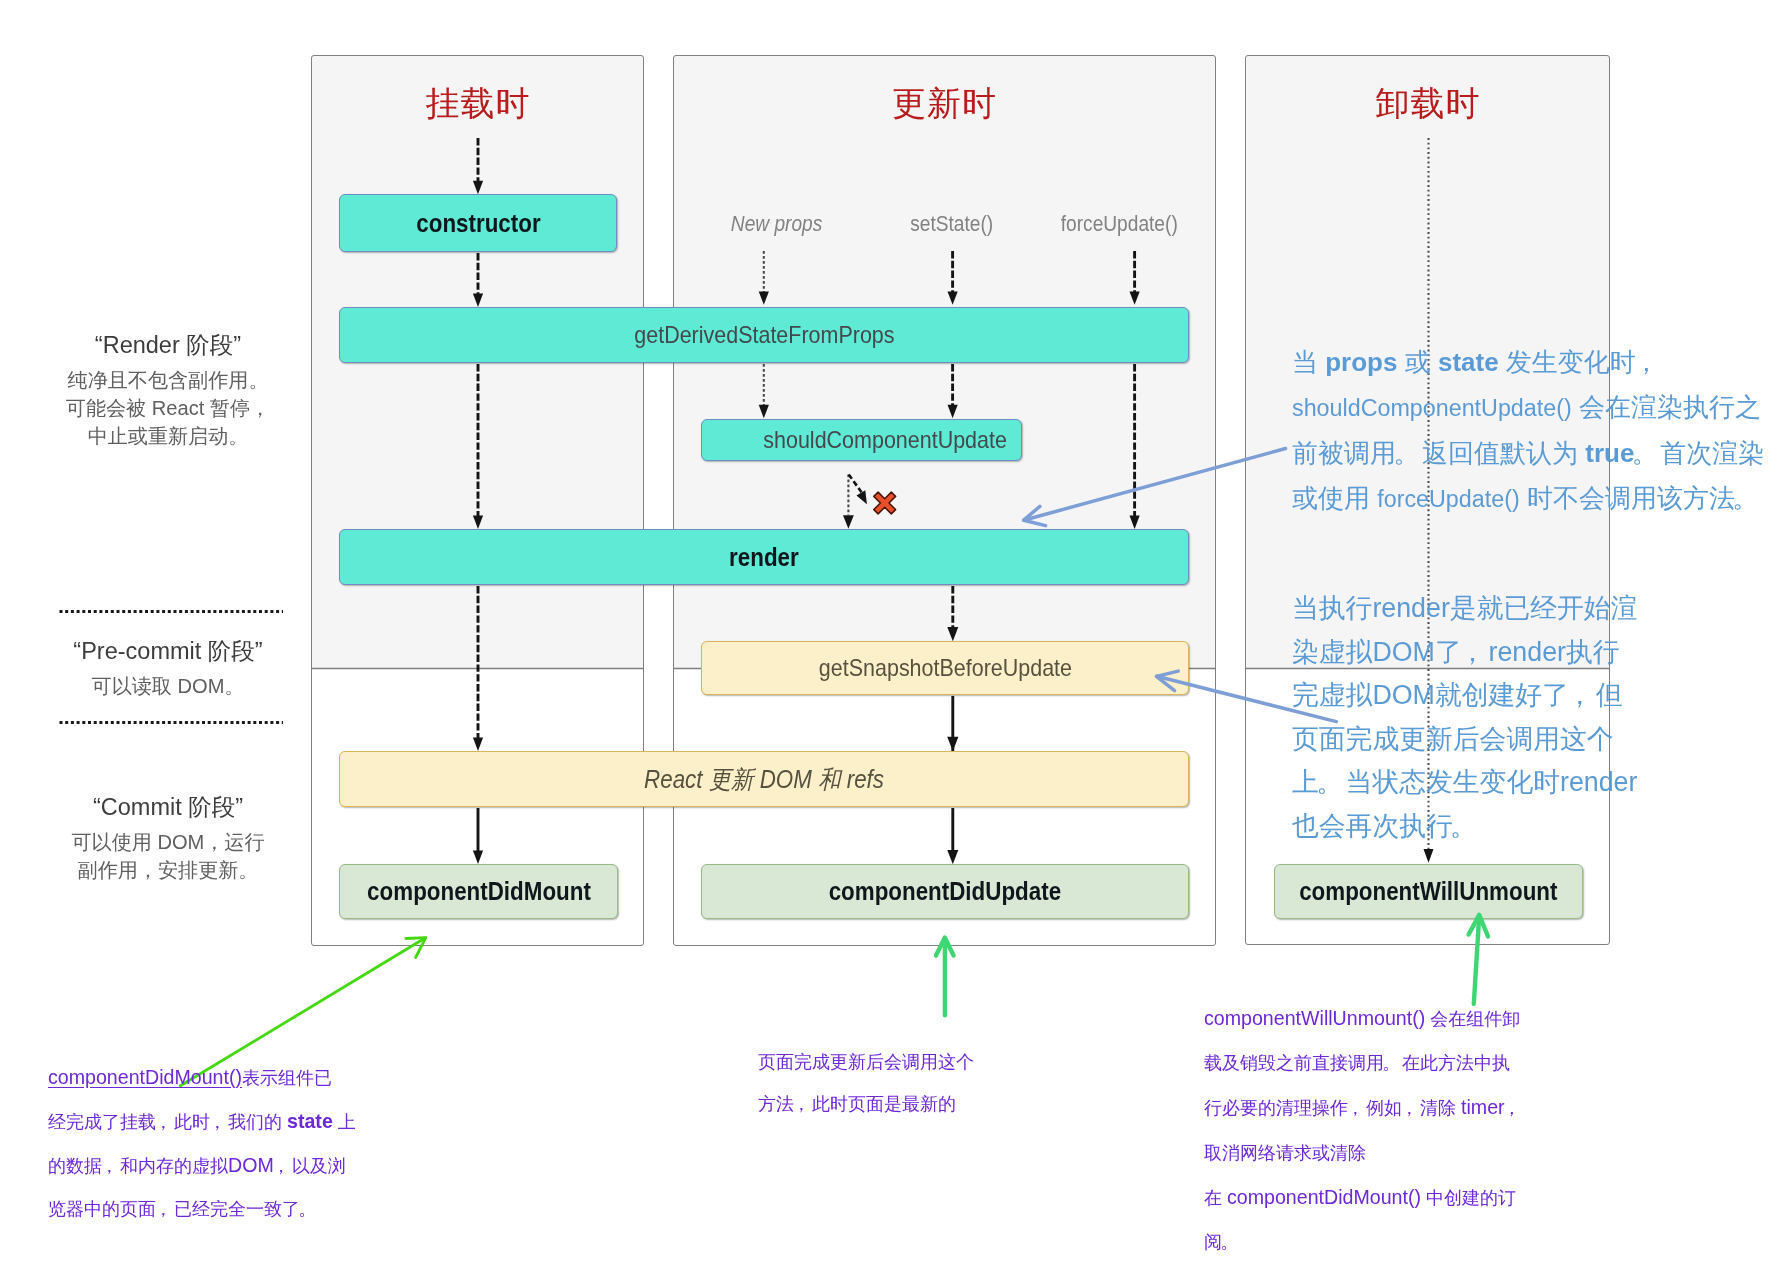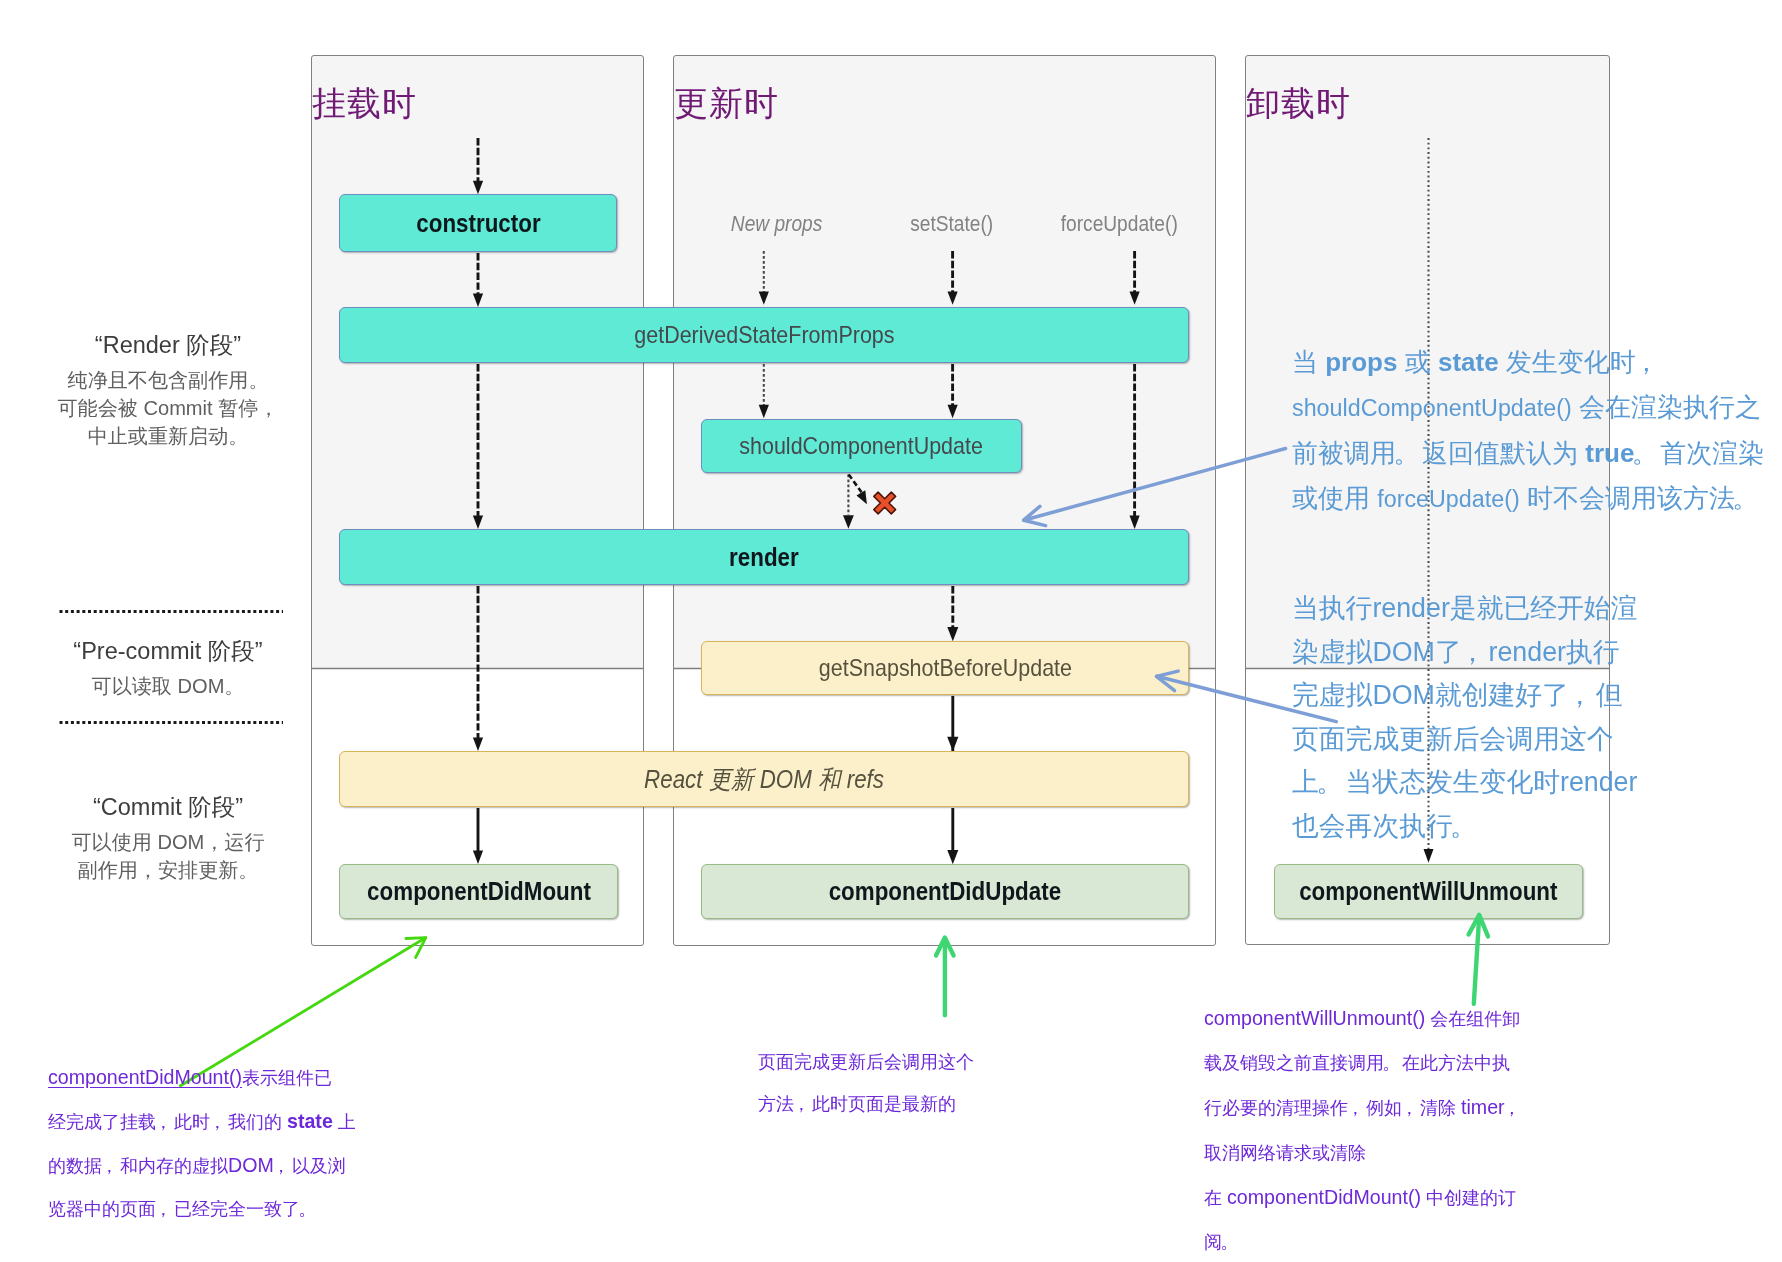--- a/index.html
+++ b/index.html
@@ -4,21 +4,21 @@
 <style>
   html,body{margin:0;padding:0;background:#ffffff;}
   body{width:1782px;height:1262px;overflow:hidden;
        font-family:"Liberation Sans",sans-serif;}
   #stage{position:relative;width:1782px;height:1262px;background:#fff;}
   svg.layer{position:absolute;left:0;top:0;width:1782px;height:1262px;overflow:visible;}
 
   
   .panel{position:absolute;box-sizing:border-box;border:1.6px solid #808080;border-radius:3px;}
   .panel-top{position:absolute;background:#f5f5f5;}
-  .panel-title{position:absolute;text-align:left;font-size:34px;color:#701a75;
+  .panel-title{position:absolute;text-align:center;font-size:34px;color:#b91c1c;
                letter-spacing:1px;white-space:nowrap;}
 
   
   .node{position:absolute;box-sizing:border-box;border-radius:6px;
         box-shadow:1px 1px 1.6px rgba(60,60,60,0.38);
         display:flex;align-items:center;justify-content:center;
         font-size:24px;white-space:nowrap;}
   .node > span{display:inline-block;transform:scaleX(0.895);}
   .node.blue{background:#5eead4;border:1.5px solid #6e8ec2;color:#45484c;}
   .node.yellow{background:#fcf0ca;border:1.5px solid #d6b656;color:#57513e;}
@@ -132,21 +132,21 @@
   </svg>
 
   <div class="node blue bold" style="left:339px;top:194px;width:278px;height:58px;">
       <span>constructor</span>
     </div>
 
   <div class="node blue" style="left:339px;top:307px;width:850px;height:56px;">
       <span>getDerivedStateFromProps</span>
     </div>
 
-  <div class="node blue" style="left:701px;top:419px;width:321px;height:54px;">
+  <div class="node blue" style="left:701px;top:419px;width:321px;height:42px;justify-content:flex-end;">
       <span>shouldComponentUpdate</span>
     </div>
 
   <div class="node blue bold" style="left:339px;top:529px;width:850px;height:56px;">
       <span>render</span>
     </div>
 
   <div class="node yellow" style="left:701px;top:641px;width:488px;height:54px;">
       <span>getSnapshotBeforeUpdate</span>
     </div>
@@ -188,21 +188,21 @@
     </g>
   </svg>
 
   <div class="trigger it" style="left:677px;top:211px;width:200px;"><span>New props</span></div>
   <div class="trigger" style="left:852px;top:211px;width:200px;"><span>setState()</span></div>
   <div class="trigger" style="left:1019px;top:211px;width:200px;"><span>forceUpdate()</span></div>
 
   <div class="phase" style="left:18px;top:330px;width:300px;">
     <div class="ptitle">“Render 阶段”</div>
     <div class="pline">纯净且不包含副作用。</div>
-    <div class="pline">可能会被 Commit 暂停，</div>
+    <div class="pline">可能会被 React 暂停，</div>
     <div class="pline">中止或重新启动。</div>
   </div>
 
   <div class="phase" style="left:18px;top:636px;width:300px;">
     <div class="ptitle">“Pre-commit 阶段”</div>
     <div class="pline">可以读取 DOM。</div>
   </div>
 
   <div class="phase" style="left:18px;top:792px;width:300px;">
     <div class="ptitle">“Commit 阶段”</div>

